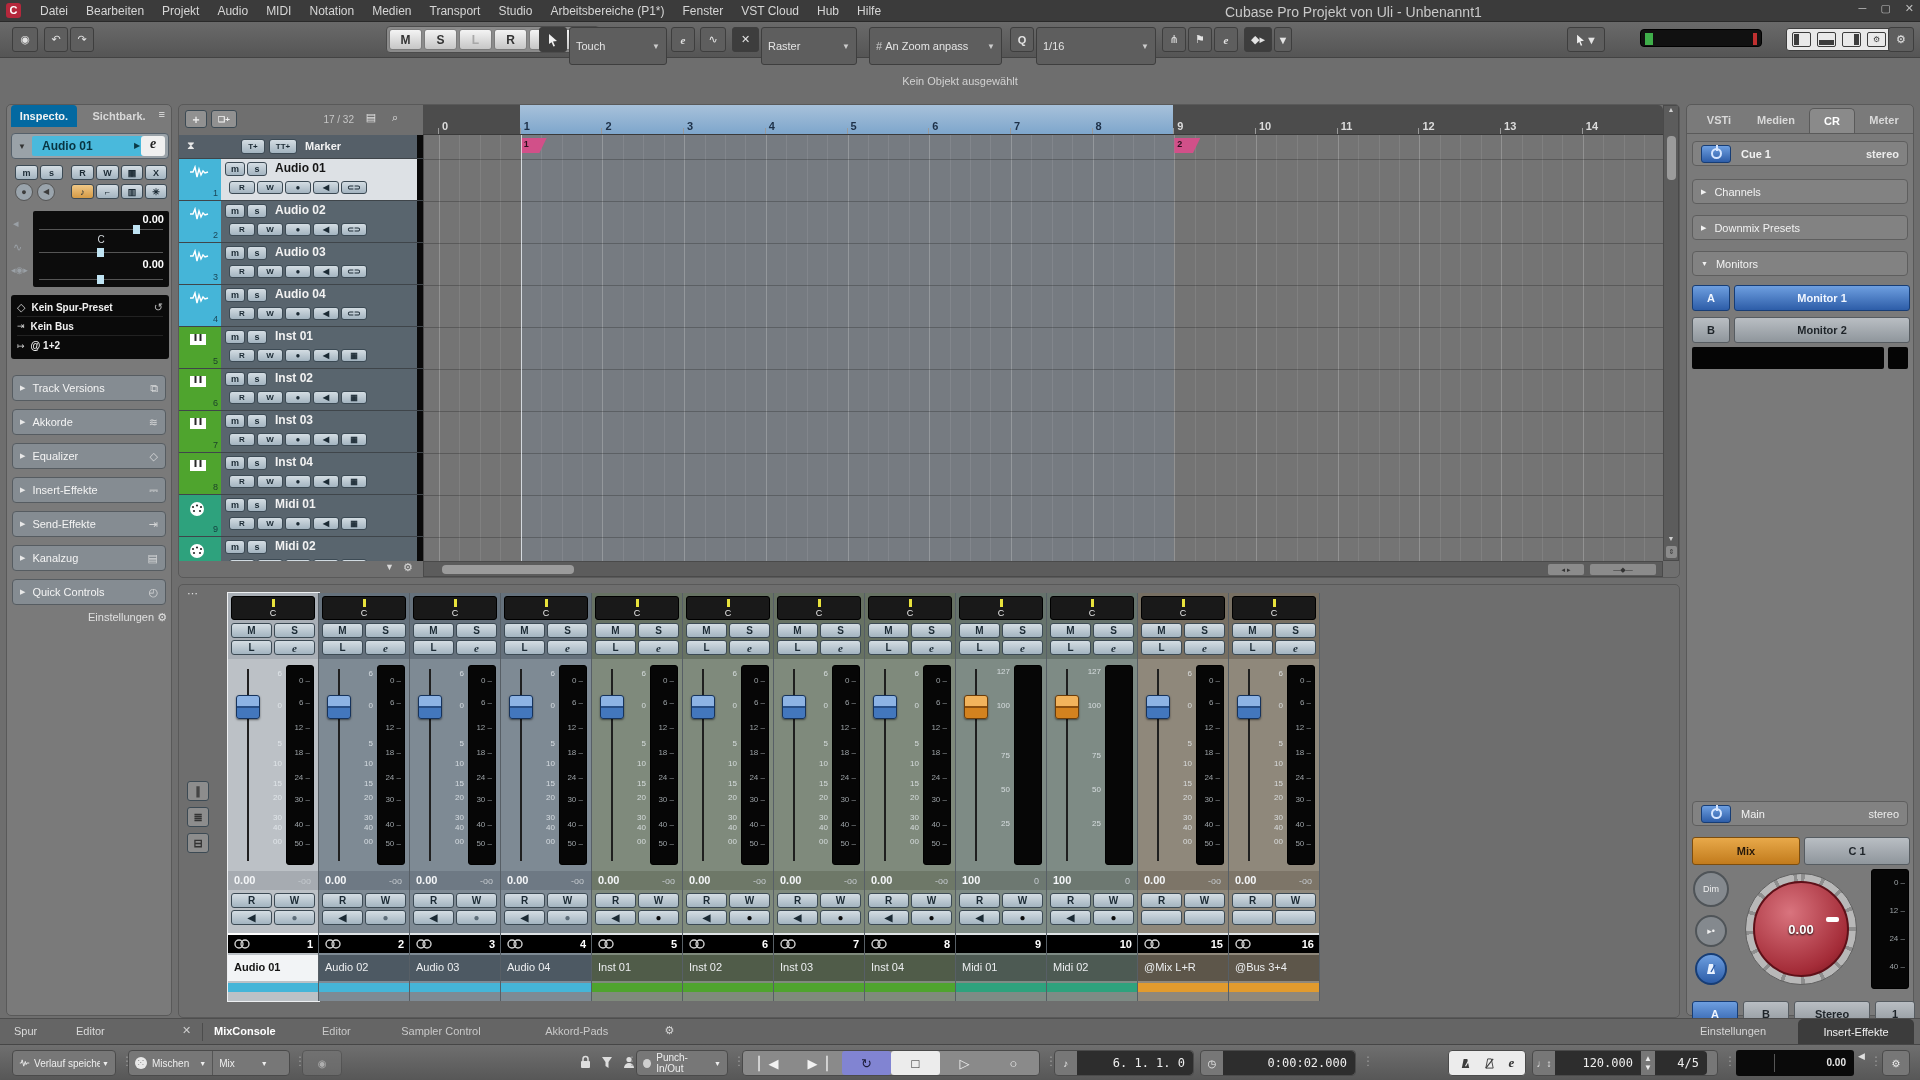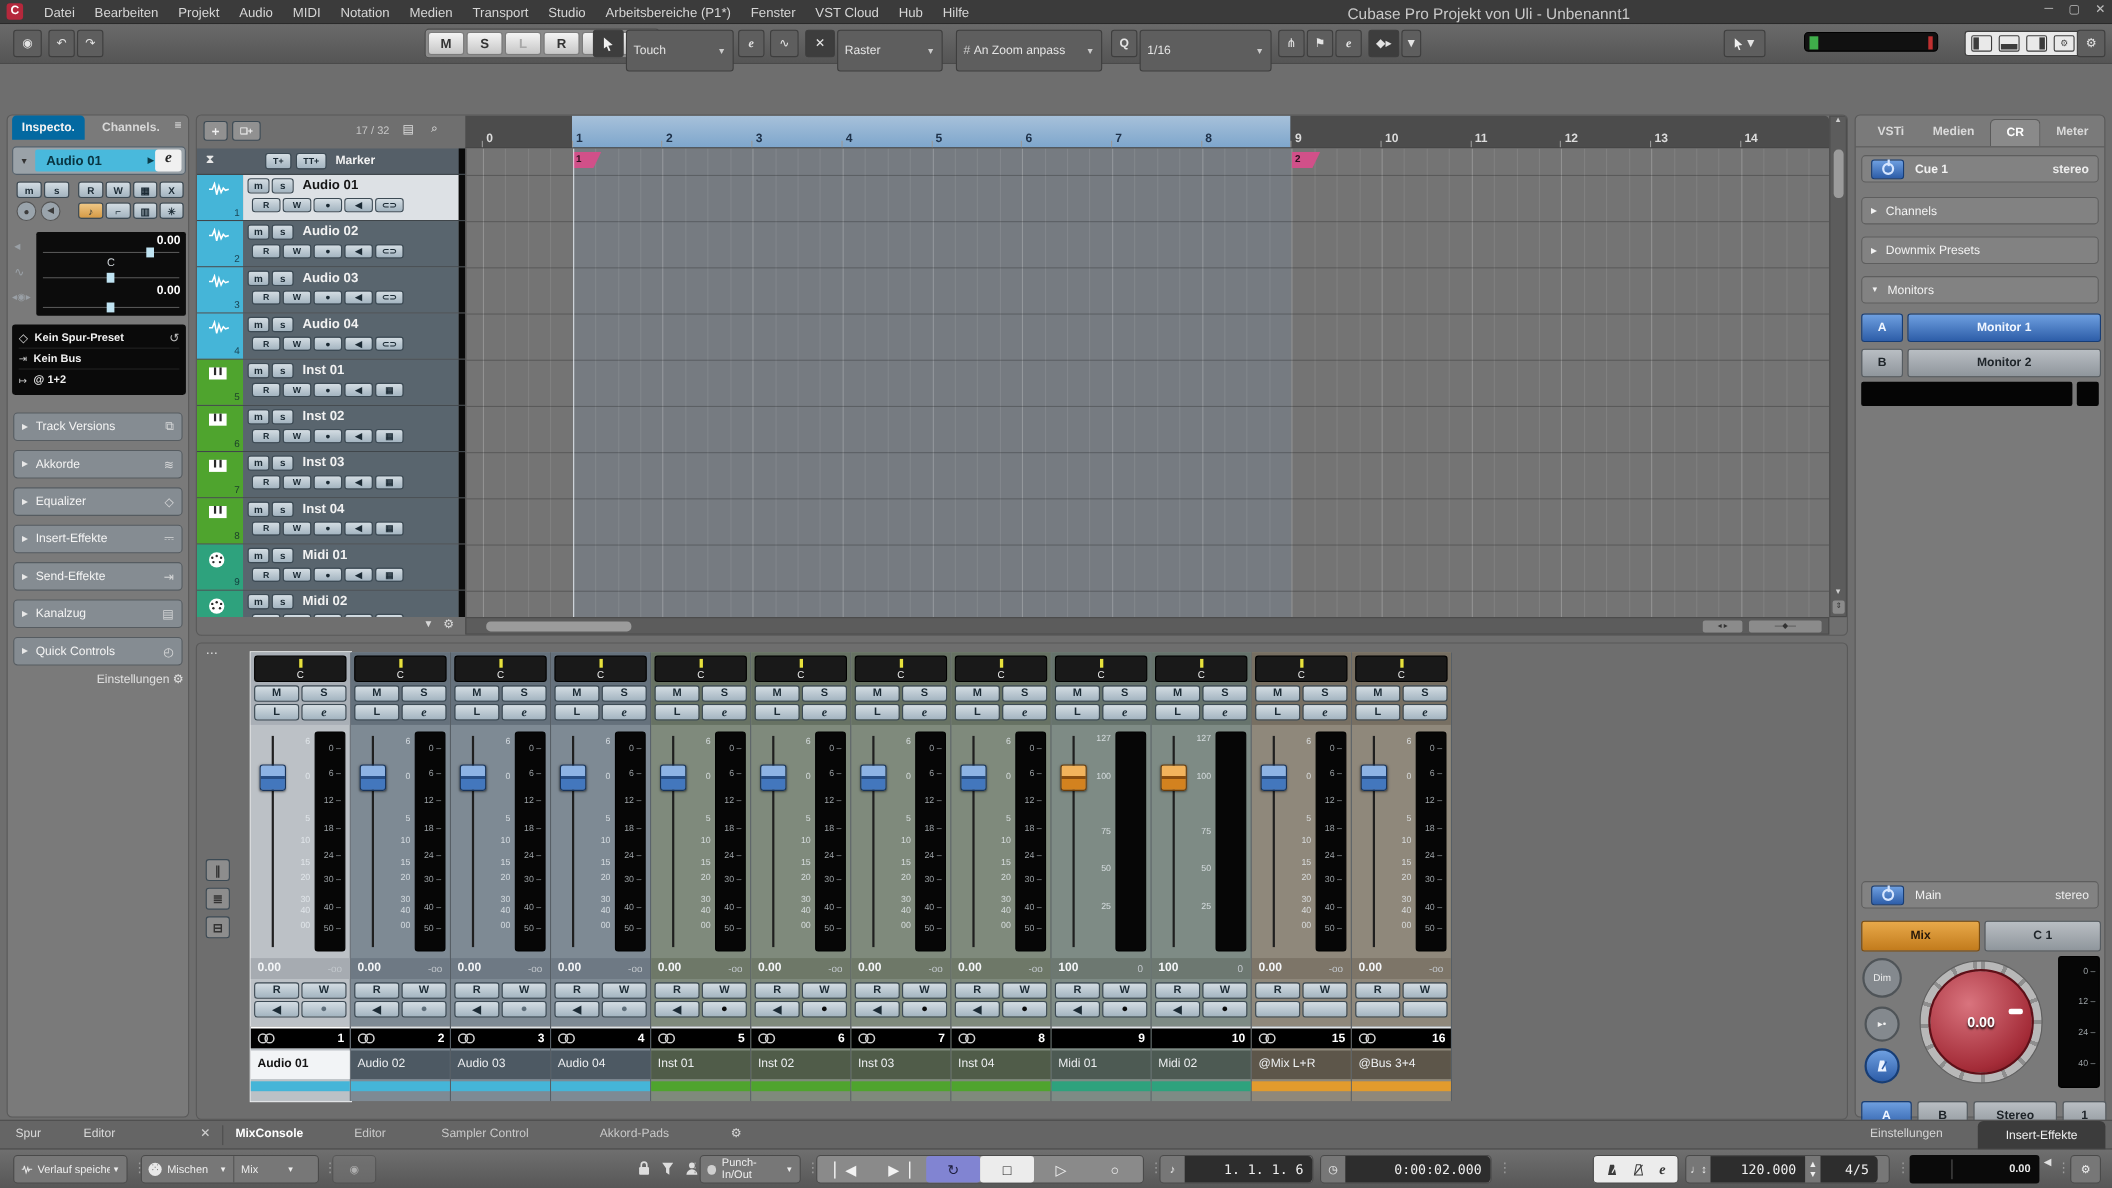--- a/index.html
+++ b/index.html
@@ -174,24 +174,25 @@
           <i style="left:1px;right:1px;bottom:1px;height:5px;"></i>
         </span>
       <span class="wbtn">
           <i style="right:1px;top:1px;bottom:1px;width:5px;"></i>
         </span>
       <span class="wbtn" style="font-size:8px;color:#3c3c3c;text-align:center;line-height:13px;">⚙</span>
     </div>
     <div class="tbtn" style="left:1888px;width:26px;">⚙</div>
   </div>
 
+  <div class="abs" style="left:0;top:58px;width:1920px;height:42px;text-align:center;padding-top:17px;color:#d2d2d2;font-size:11px;">Kein Objekt ausgewählt</div>
 
   <div class="panel" id="inspector" style="left:6px;top:104px;width:166px;height:912px;">
     <div class="insp-tab" style="left:4px;width:66px;background:#0369a1;border-radius:4px 4px 0 0;">Inspecto.</div>
-    <div class="insp-tab" style="left:74px;width:76px;color:#d8d8d8;">Channels.</div>
+    <div class="insp-tab" style="left:74px;width:76px;color:#d8d8d8;">Sichtbark.</div>
     <div class="abs" style="right:6px;top:3px;color:#e8e8e8;">≡</div>
 
     <div class="abs" style="left:4px;top:28px;width:158px;height:26px;background:#9aa2a8;border-radius:4px;border:1px solid #55606a;">
       <span class="abs" style="left:6px;top:8px;font-size:8px;color:#333;">▼</span>
       <span class="abs" style="left:20px;top:2px;width:112px;height:20px;background:#49b9dc;border-radius:2px;color:#083441;font-weight:bold;font-size:12px;padding:3px 0 0 10px;">Audio 01</span>
       <span class="abs" style="left:122px;top:7px;font-size:8px;color:#0a3a47;">▶</span>
       <span class="abs" style="right:3px;top:2px;width:24px;height:20px;background:#f0f0f0;border-radius:3px;color:#222;text-align:center;"><span class="eglyph" style="font-size:14px;">e</span></span>
     </div>
 
     <div class="abs" style="left:4px;top:60px;width:158px;height:40px;">
@@ -1446,21 +1447,21 @@
       <span class="tpbtn">▶▕</span>
       <span class="tpbtn" style="background:#8184d2;border-radius:3px;color:#1c1c3a;">↻</span>
       <span class="tpbtn" style="background:#ececec;border-radius:3px;color:#222;">□</span>
       <span class="tpbtn">▷</span>
       <span class="tpbtn">○</span>
     </div>
     <span class="trsep" style="left:1045px;">⋮</span>
 
     <div class="trgrp" style="left:1054px;width:140px;padding:0;">
       <span style="width:22px;text-align:center;">♪</span>
-      <span class="darkfield" style="width:118px;">1.  1.  1.   6</span>
+      <span class="darkfield" style="width:118px;">6.  1.  1.   0</span>
     </div>
     <div class="trgrp" style="left:1200px;width:156px;padding:0;">
       <span style="width:22px;text-align:center;">◷</span>
       <span class="darkfield" style="width:134px;">0:00:02.000</span>
     </div>
     <span class="trsep" style="left:1362px;">⋮</span>
 
     <div class="trgrp" style="left:1448px;width:78px;background:#ececec;color:#333;justify-content:space-around;padding:0 4px;">
       <svg width="11" height="13" viewBox="0 0 12 12">
           <path d="M4 1 L8 1 L10 11 L2 11 Z" fill="#3c3c3c"></path>

